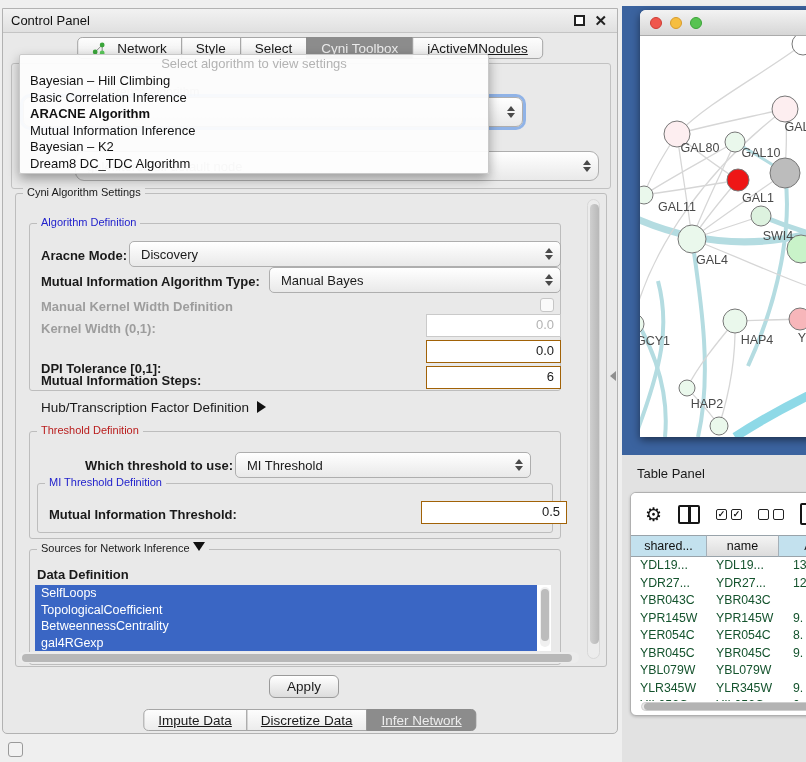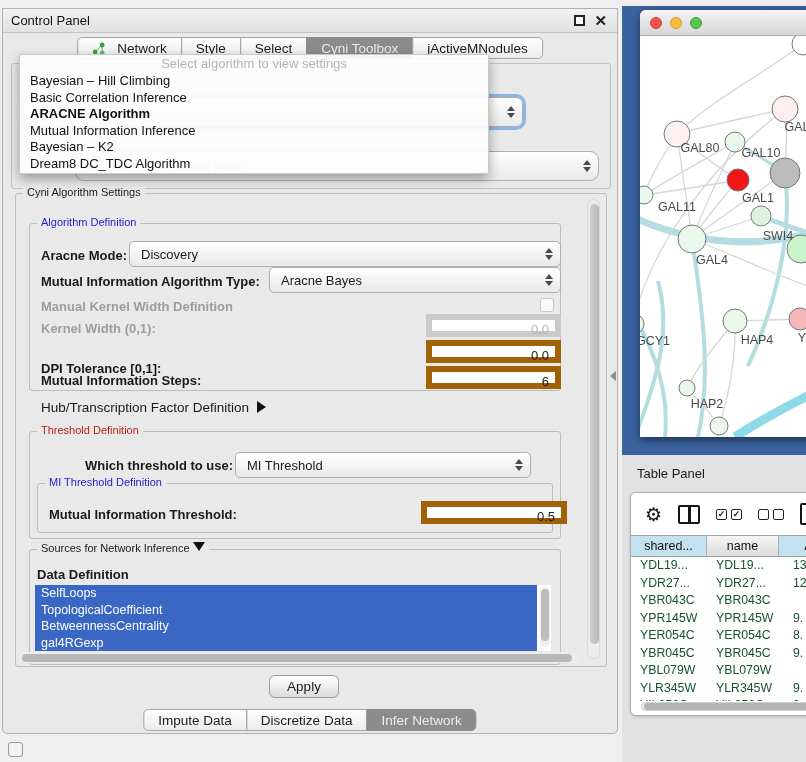--- a/index.html
+++ b/index.html
@@ -13,21 +13,21 @@
     background:linear-gradient(#f2f2f2,#e0e0e0); border-bottom:1px solid #c4c4c4; }
   #cp-title { position:absolute; left:8px; top:4px; font-size:13px; color:#111; }
   .titlebar-btn { position:absolute; top:6px; font-weight:bold; color:#222; cursor:default; }
   #float-btn { right:32px; width:11px; height:11px; border:2px solid #222; background:#fff; }
   #close-btn { right:10px; top:3px; font-size:15px; }
 
   
   .tabrow { position:absolute; left:50%; transform:translateX(-50%); display:flex; height:22px; }
   .tab { display:flex; align-items:center; gap:12px; padding:0 14px; border:1px solid #a6a6a6;
     margin-left:-1px; background:linear-gradient(#fdfdfd,#ececec); font-size:13.5px; color:#1a1a1a;
-    white-space:nowrap; }
+    white-space:nowrap;text-decoration:underline; }
   .tab:first-child { border-radius:5px 0 0 5px; margin-left:0; }
   .tab:last-child { border-radius:0 5px 5px 0; }
   .tab.active { background:#8c8c8c; color:#ececec; border-color:#8c8c8c; }
 
   
   #ghost-box { position:absolute; left:8px; top:54px; width:600px; height:126px;
     border:1px solid #c2c2c2; border-radius:3px; }
   #ghost-label { position:absolute; left:93px; top:76px; color:#9a9a9a; font-size:12px; }
   .aqua-combo { position:absolute; background:linear-gradient(#ffffff,#e9e9e9);
     border:1px solid #aeaeae; border-radius:5px; display:flex; align-items:center;
@@ -49,21 +49,21 @@
   .group-label { position:absolute; font-size:11px; background:#e9e9e9; padding:0 4px; white-space:nowrap; }
 
   .form-label { position:absolute; font-weight:bold; font-size:13px; white-space:nowrap; }
   .form-label.plain { font-weight:normal; }
   .form-label.disabled { color:#9d9d9d; }
   .stepper { margin-left:auto; margin-right:7px; display:flex; flex-direction:column; gap:2px; }
   .stepper i { width:0; height:0; border-left:4px solid transparent; border-right:4px solid transparent; }
   .stepper i.up { border-bottom:5px solid #4a4a4a; }
   .stepper i.dn { border-top:5px solid #4a4a4a; }
 
-  .tfield { position:absolute; background:#fff; border:6px solid #a16207; font-size:13px;
+  .tfield { position:absolute; background:#fff; border:1px solid #a16207; font-size:13px;
     text-align:right; padding:2px 6px 0 0; }
   .tfield.disabled { border-color:#cacaca; color:#b3b3b3; }
   .checkbox { position:absolute; width:14px; height:14px; border:1.5px solid #c6c6c6;
     border-radius:3px; background:#fafafa; }
 
   .tri-right { display:inline-block; width:0; height:0; border-top:6px solid transparent;
     border-bottom:6px solid transparent; border-left:9px solid #111; vertical-align:-1px; }
   .tri-down { display:inline-block; width:0; height:0; border-left:6px solid transparent;
     border-right:6px solid transparent; border-top:9px solid #111; vertical-align:1px; }
 
@@ -203,21 +203,21 @@
   <div class="aqua-combo" style="left:126px; top:232px; width:432px; height:26px;">
     <span>Discovery</span>
     <span class="stepper">
         <i class="up"></i>
         <i class="dn"></i>
       </span>
   </div>
 
   <span class="form-label" style="left:38px; top:265px;">Mutual Information Algorithm Type:</span>
   <div class="aqua-combo" style="left:266px; top:258px; width:292px; height:26px;">
-    <span>Aracne Bayes</span>
+    <span>Manual Bayes</span>
     <span class="stepper">
         <i class="up"></i>
         <i class="dn"></i>
       </span>
   </div>
 
   <span class="form-label disabled" style="left:38px; top:290px;">Manual Kernel Width Definition</span>
   <span class="checkbox" style="left:537px; top:289px;"></span>
 
   <span class="form-label disabled" style="left:38px; top:312px;">Kernel Width (0,1):</span>

